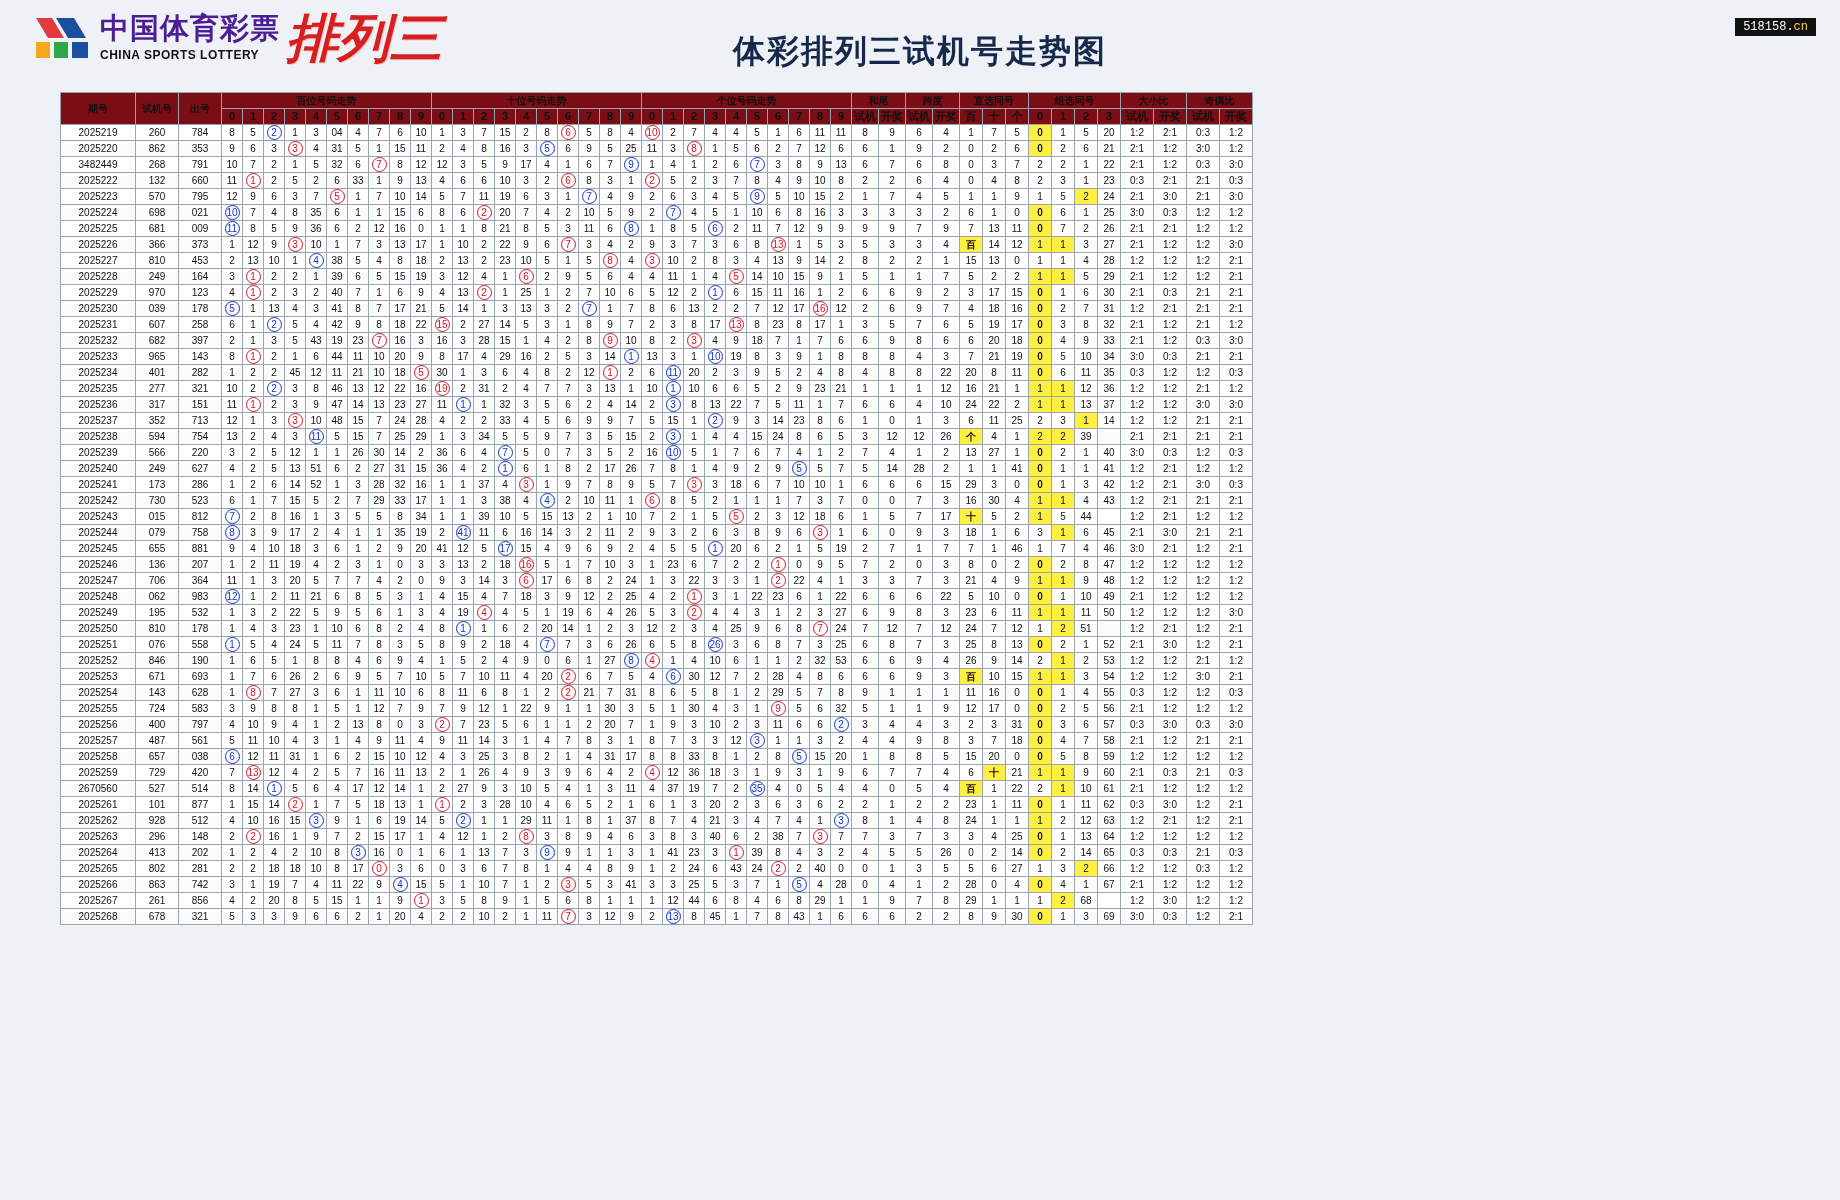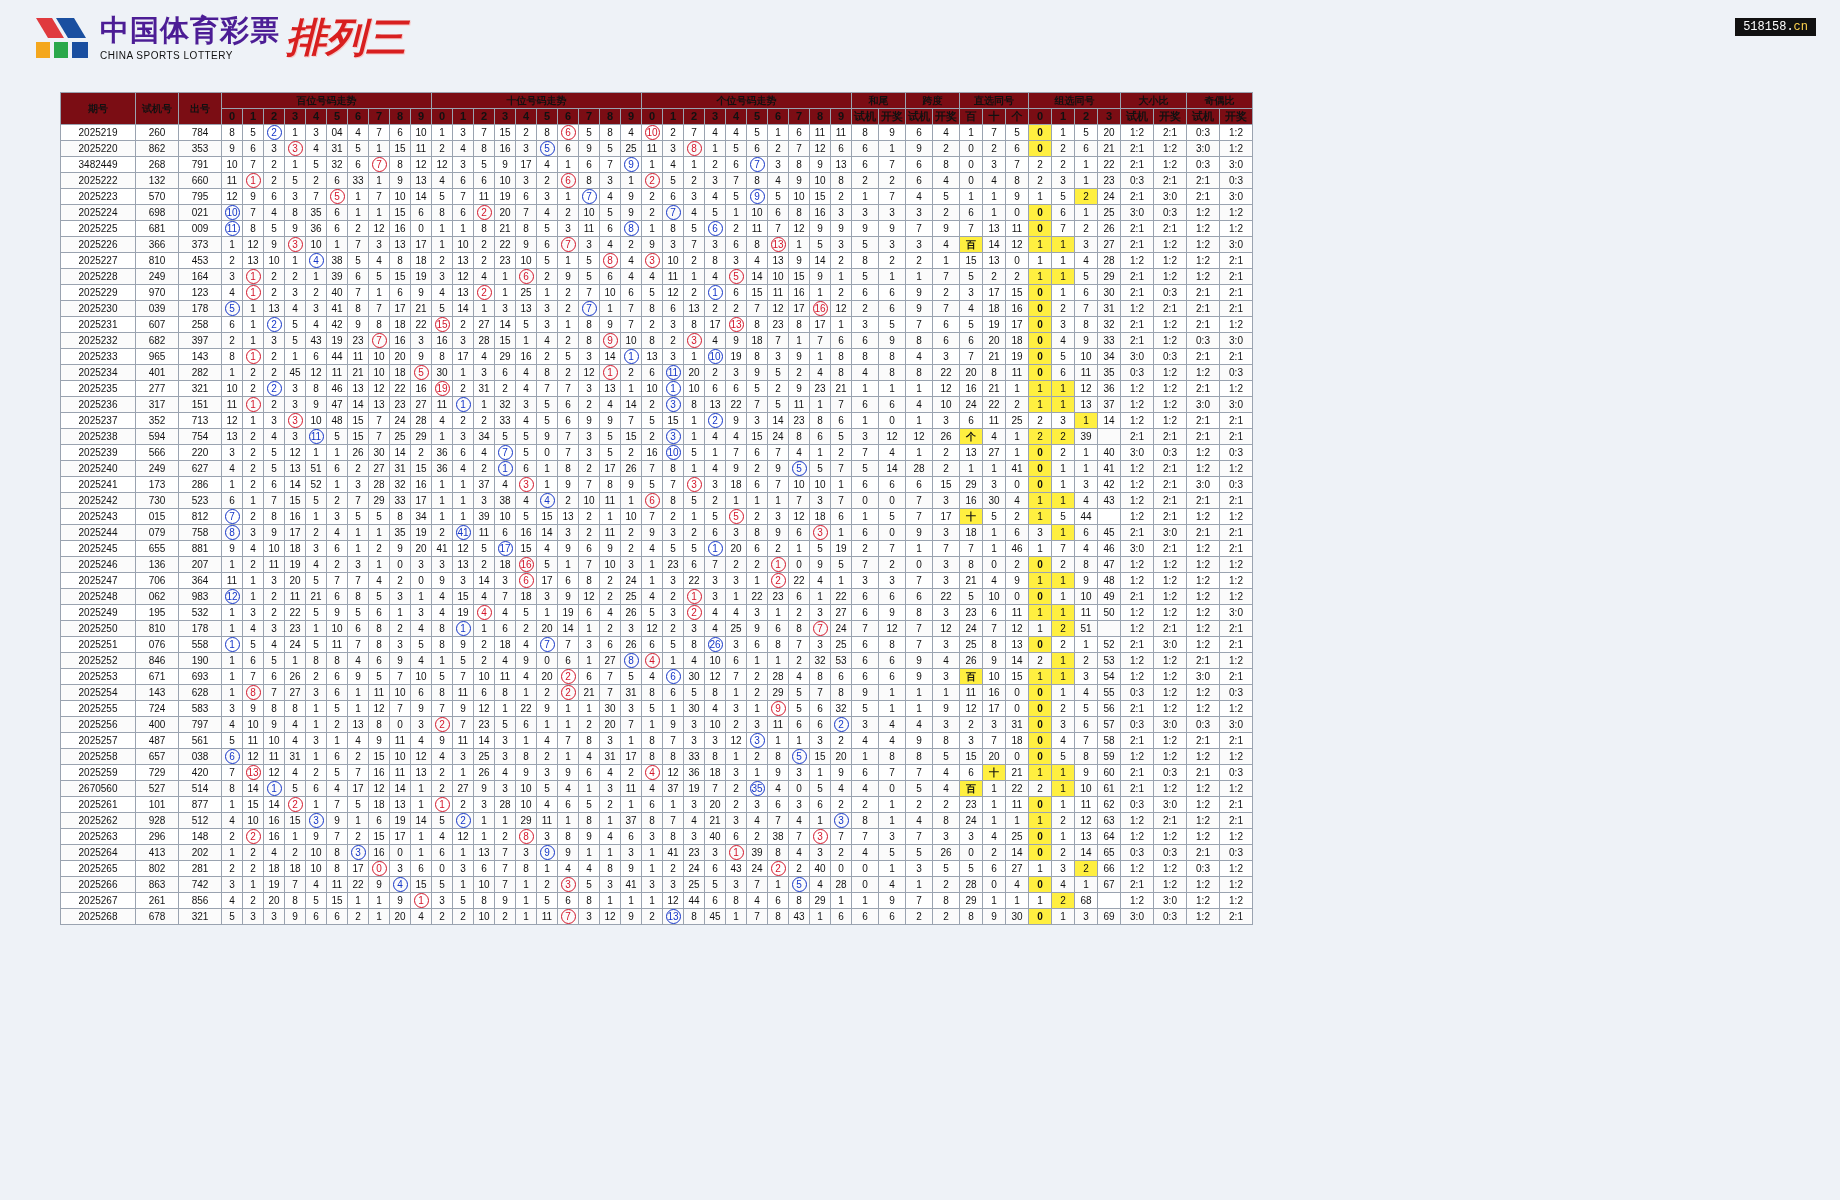--- a/index.html
+++ b/index.html
@@ -9,23 +9,23 @@
     font-family:"Liberation Sans", sans-serif;
     overflow:hidden;
   }
   .page{position:relative;width:1840px;height:1200px;box-sizing:border-box;}
 
   
   .header{position:relative;height:100px;}
   .logo-wrap{position:absolute;left:34px;top:12px;display:flex;align-items:center;}
   .logo-mark{width:58px;height:52px;position:relative;margin-right:8px;}
   .brand-cn{font-size:29px;font-weight:bold;color:#4c1d95;letter-spacing:1px;line-height:1;}
-  .brand-en{font-size:10px;font-weight:normal;color:#111;letter-spacing:0.5px;margin-top:5px;}
-  .brand-pl{font-size:40px;font-weight:bold;color:#d81f1f;font-style:italic;margin-left:6px;line-height:1;
-            text-shadow:1px 1px 0 #f6c9c9;font-family:Liberation Serif, serif;}
+  .brand-en{font-size:12px;font-weight:bold;color:#111;letter-spacing:0.5px;margin-top:5px;}
+  .brand-pl{font-size:52px;font-weight:bold;color:#d81f1f;font-style:italic;margin-left:6px;line-height:1;
+            text-shadow:1px 1px 0 #f6c9c9;}
   .title{
     position:absolute;left:0;right:0;top:30px;text-align:center;
     font-size:32px;font-weight:bold;color:#17284d;letter-spacing:2px;
   }
   .watermark{
     position:absolute;right:24px;top:18px;background:#111;color:#fff;
     font-size:12px;padding:2px 8px;font-family:"Liberation Mono", monospace;
   }
   .watermark .dotcn{color:#ffd34d;}
 
@@ -82,20 +82,21 @@
           <polygon points="20,30 34,30 34,46 20,46" fill="#2aa84a"></polygon>
           <polygon points="38,30 54,30 54,46 38,46" fill="#1a4fa0"></polygon>
         </svg>
       </div>
       <div>
         <div class="brand-cn">中国体育彩票</div>
         <div class="brand-en">CHINA SPORTS LOTTERY</div>
       </div>
       <div class="brand-pl">排列三</div>
     </div>
+    <div class="title">体彩排列三试机号走势图</div>
     <div class="watermark">
       <span>518158.</span><span class="dotcn">cn</span>
     </div>
   </div>
 
   <div class="tablewrap">
     <table class="grid">
       <thead>
         <tr>
           <th rowspan="2">期号</th>

